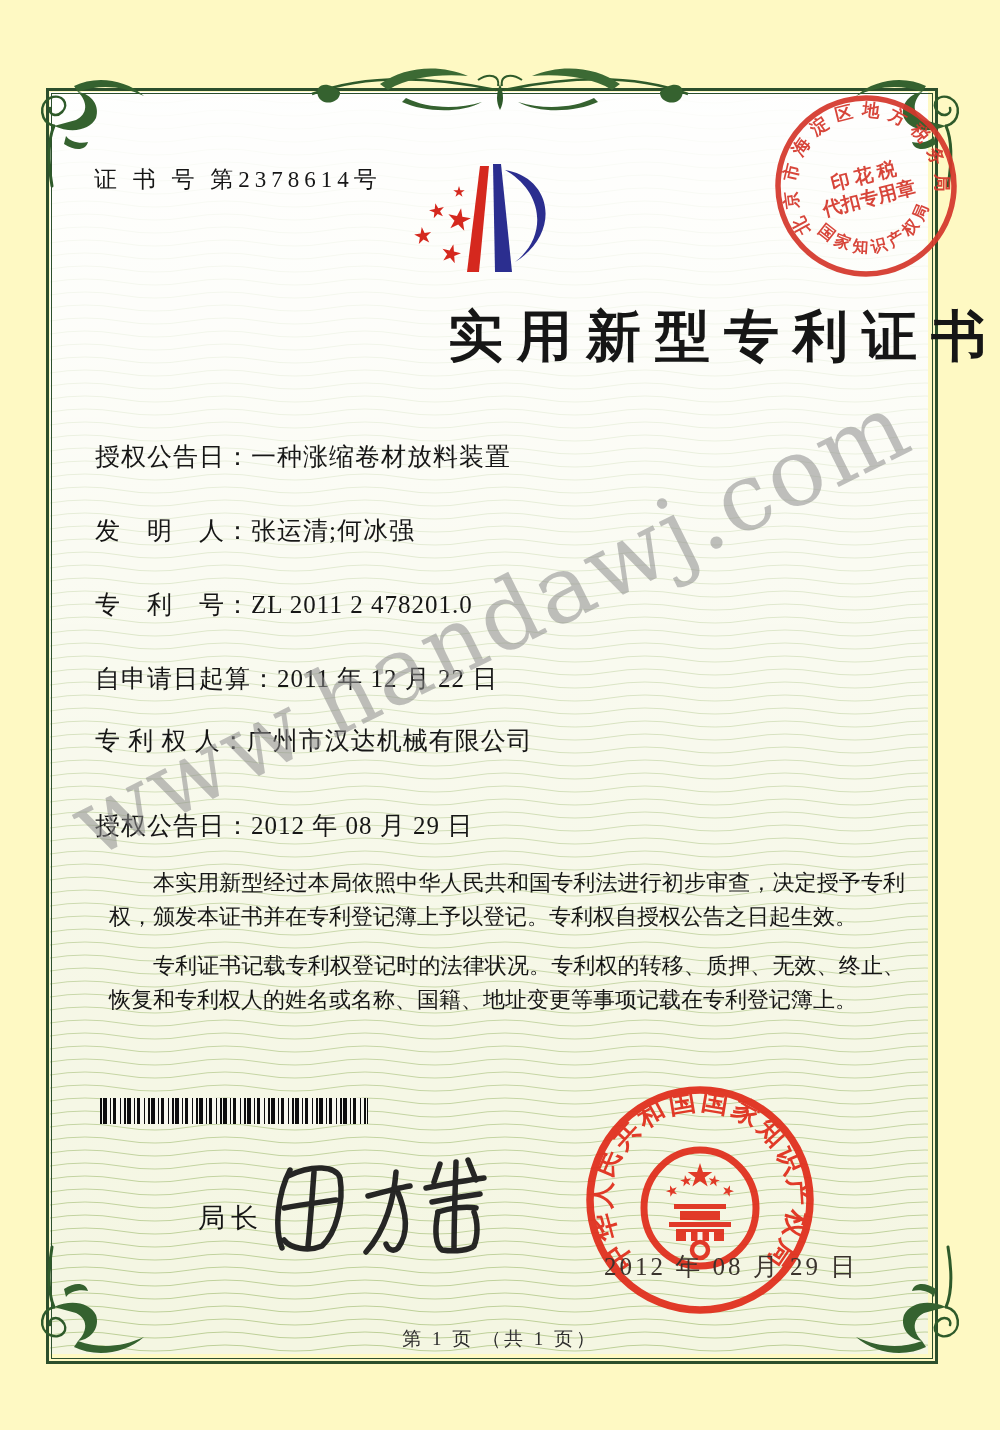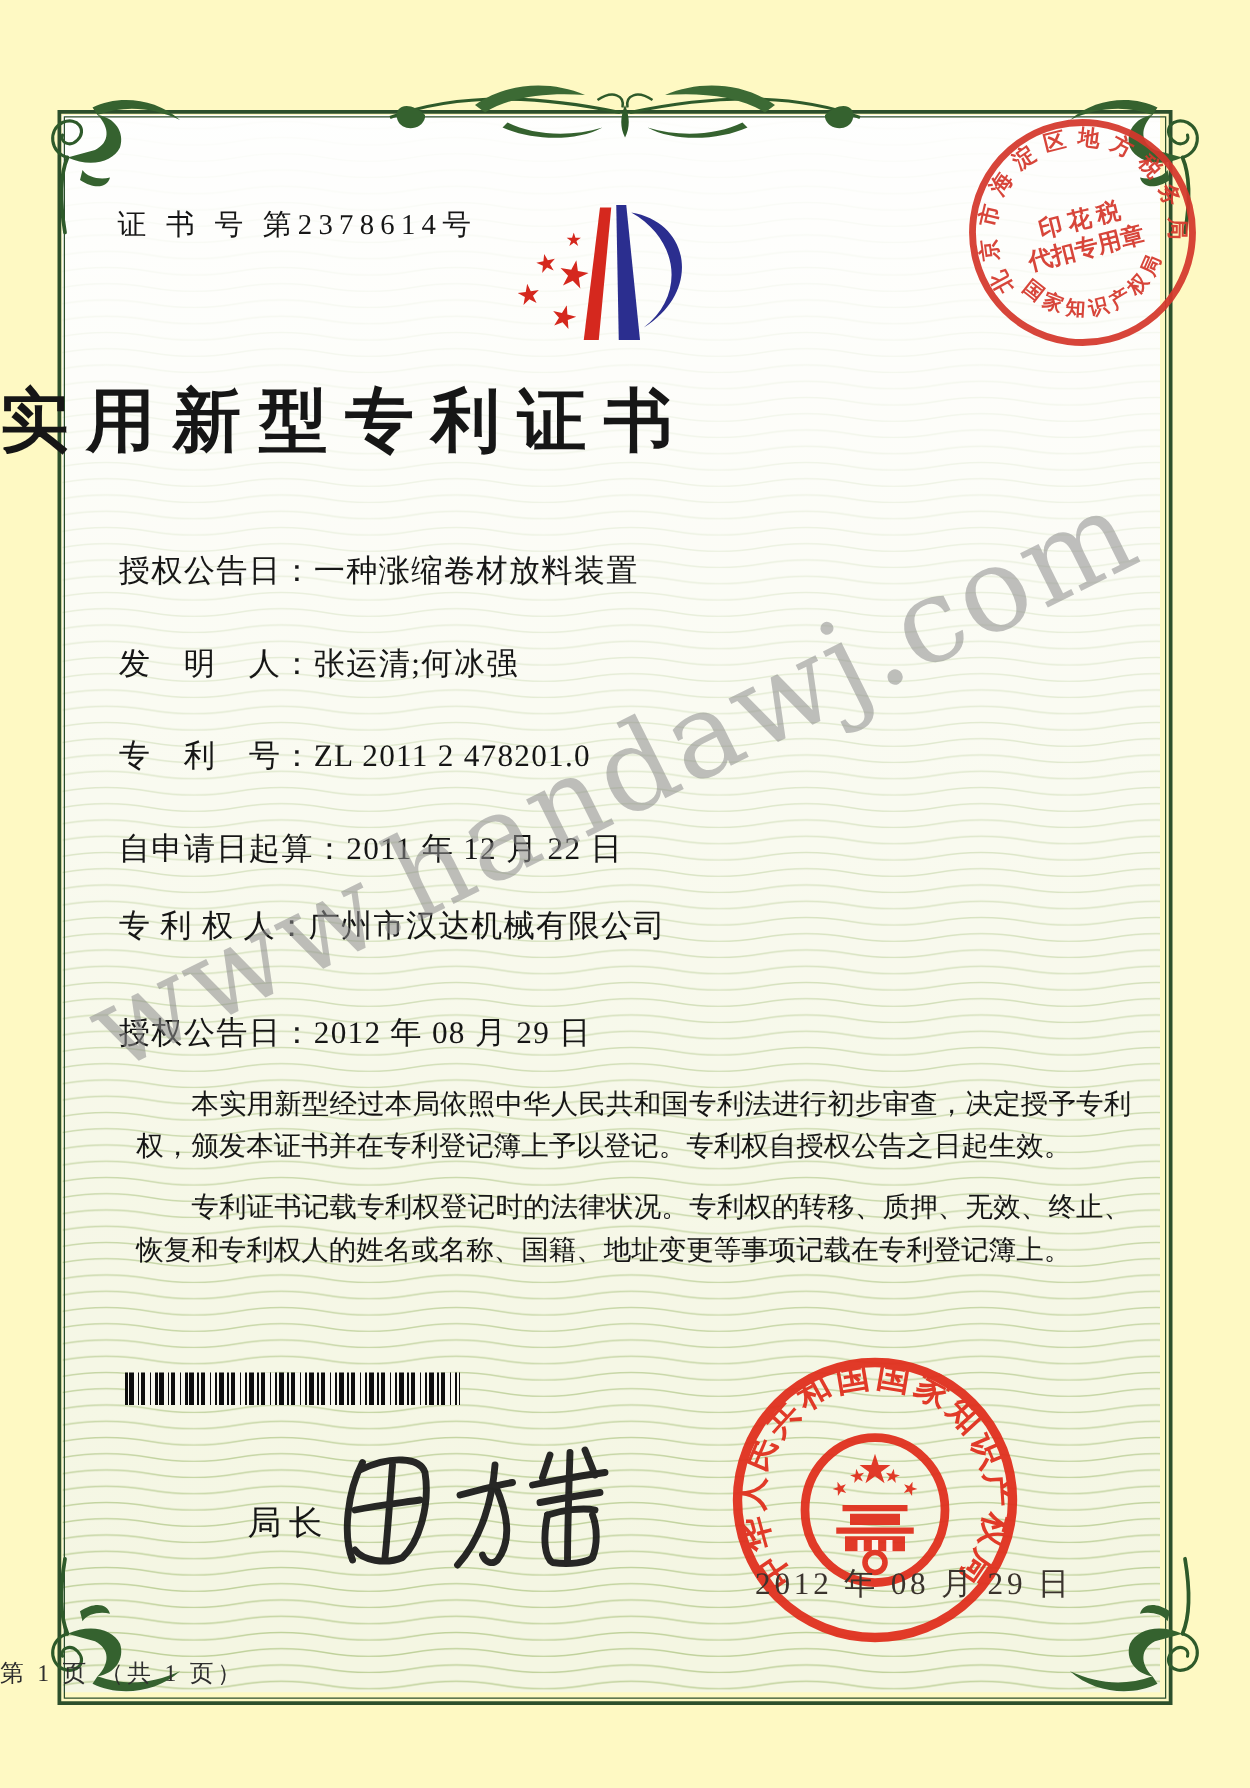--- a/index.html
+++ b/index.html
@@ -9,37 +9,37 @@
   .frame{position:absolute;left:46px;top:88px;width:886px;height:1270px;
          border:3px solid #2c4f2c;z-index:2;}
   .frame-inner{position:absolute;inset:2px;border:1px solid #2c4f2c;}
   .paper{position:absolute;left:50px;top:92px;width:878px;height:1262px;z-index:0;}
   .paper-fade{position:absolute;left:50px;top:92px;width:878px;height:1262px;z-index:1;
     background:linear-gradient(180deg,rgba(255,255,255,.96) 0%,rgba(255,255,255,.8) 20%,
       rgba(255,255,255,.5) 42%,rgba(255,255,255,.18) 68%,rgba(255,255,255,0) 100%);}
   .ornament{position:absolute;z-index:2;}
   
   .cert-no{position:absolute;left:94px;top:164px;font-size:23px;letter-spacing:5px;z-index:3;}
-  .cert-title{position:absolute;left:0;top:300px;width:100%;text-align:left;font-size:55px;
+  .cert-title{position:absolute;left:0;top:300px;width:100%;text-align:right;font-size:55px;
               font-weight:bold;letter-spacing:14px;z-index:3;}
   .field{position:absolute;left:95px;font-size:25px;letter-spacing:1px;z-index:3;white-space:nowrap;}
   .f0{top:440px}.f1{top:514px}.f2{top:588px}.f3{top:662px}.f4{top:724px}.f5{top:809px}
   .body-text{position:absolute;left:94px;top:851px;width:826px;font-size:22px;line-height:34px;
              text-align:justify;z-index:3;}
   .body-text p{margin:15px;text-indent:2em;}
   .barcode{position:absolute;left:100px;top:1098px;width:268px;height:26px;z-index:3;
     background:repeating-linear-gradient(90deg,#0d0d0d 0 2px,#f7f7ee 2px 3px,#0d0d0d 3px 7px,
       #f7f7ee 7px 10px,#0d0d0d 10px 11px,#f7f7ee 11px 13px,#0d0d0d 13px 16px,#f7f7ee 16px 20px,
       #0d0d0d 20px 21px,#f7f7ee 21px 24px);}
   .director{position:absolute;left:170px;top:1200px;font-size:27px;letter-spacing:6px;z-index:3;margin-left:28px;}
   .signature{position:absolute;left:228px;top:1148px;z-index:3;}
   .sig-name{position:absolute;left:260px;top:1190px;opacity:0;font-size:40px;z-index:3;}
   .grant-date{position:absolute;left:604px;top:1250px;font-size:25px;letter-spacing:3px;
               color:#3a332d;z-index:5;white-space:nowrap;}
-  .page-footer{position:absolute;left:0;top:1326px;width:100%;font-size:19px;
+  .page-footer{position:absolute;left:0;top:1326px;width:100%;text-align:center;font-size:19px;
                letter-spacing:3px;color:#2e2e2e;z-index:3;}
   
   .logo{position:absolute;left:398px;top:142px;z-index:3;}
   .tax-stamp{position:absolute;left:766px;top:86px;z-index:4;opacity:.93;}
   .grant-seal{position:absolute;left:580px;top:1080px;z-index:4;opacity:.95;}
   
   .watermark{position:absolute;left:-50px;top:570px;width:1080px;text-align:center;z-index:6;
     font-family:"DejaVu Serif","Liberation Serif",serif;font-size:94px;letter-spacing:2px;
     color:#8d8d8d;opacity:.55;transform:rotate(-26.5deg);pointer-events:none;white-space:nowrap;}
 </style>

